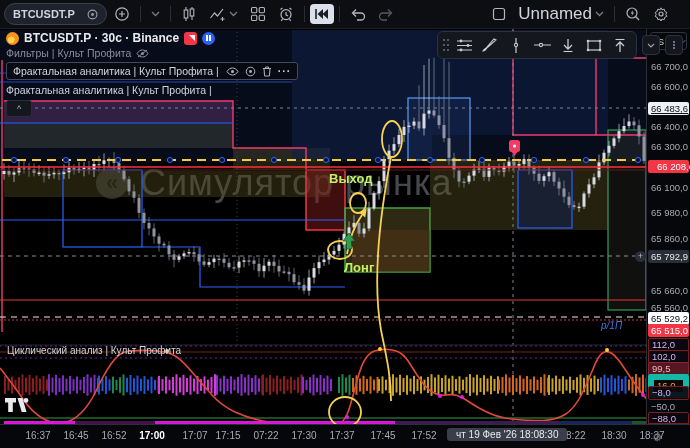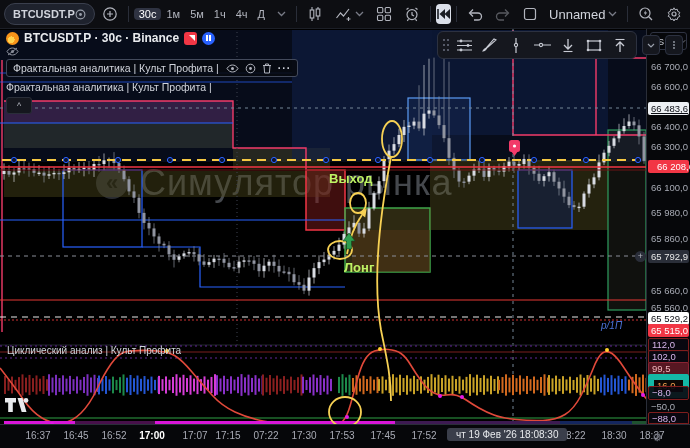--- a/index.html
+++ b/index.html
@@ -2,25 +2,25 @@
 <html><head>
 <meta charset="utf-8">
 <style>
   html,body{margin:0;padding:0;background:#000;}
   body{width:690px;height:448px;position:relative;overflow:hidden;
        font-family:"Liberation Sans",sans-serif;color:#d1d4dc;-webkit-font-smoothing:antialiased;}
   
   .topbar{position:absolute;top:0;left:0;right:0;height:28px;background:#0d0e12;
           border-bottom:1px solid #1c1f27;display:flex;align-items:center;padding:0 4px;gap:2px;z-index:40;}
   .tb{height:22px;display:flex;align-items:center;gap:3px;padding:0 5px;border-radius:4px;
-      font-size:13px;color:#d1d4dc;white-space:nowrap;}
+      font-size:17px;color:#d1d4dc;white-space:nowrap;}
   .tb svg{display:block}
   .sep{width:1px;height:16px;background:#2a2e39;margin:0 3px;flex:none}
   .symbol-pill{background:#1e222d;border:1px solid #3a3f4d;border-radius:11px;font-weight:700;
-               font-size:11px;height:20px;padding:0 8px;display:flex;align-items:center;gap:0;}
+               font-size:11px;height:20px;padding:0 8px;display:flex;align-items:center;gap:12px;}
   .tf{padding:0 5px;font-size:11px;color:#b2b5be}
   .tf.active{background:#2f3342;border-radius:4px;color:#fff}
   .replay-btn{background:#dbe0ea;border-radius:4px;width:24px;height:20px;display:flex;align-items:center;justify-content:center}
   .right-group{margin-left:auto;display:flex;align-items:center;gap:2px}
   .dim{opacity:.45}
   
   #chart-svg{position:absolute;top:0;left:0;z-index:5}
   .watermark{position:absolute;left:96px;top:162px;z-index:1;display:flex;align-items:center;gap:12px;pointer-events:none}
   .wm-circle{width:32px;height:32px;border-radius:50%;background:rgba(110,116,128,.38);
              display:flex;align-items:center;justify-content:center;color:#0c0d10;font-size:22px;font-weight:700;line-height:1}
@@ -86,28 +86,20 @@
         <circle cx="5.5" cy="5.5" r="1.4" fill="#9aa0ab"></circle>
       </svg>
   </div>
   <div class="tb">
     <svg width="16" height="16" viewBox="0 0 16 16">
         <circle cx="8" cy="8" r="6.2" fill="none" stroke="#b2b5be" stroke-width="1.2"></circle>
         <path d="M8 5v6M5 8h6" stroke="#b2b5be" stroke-width="1.2"></path>
       </svg>
   </div>
   <div class="sep"></div>
-  <div id="tf-group" style="display:flex;align-items:center">
-      <div class="tf active">30с</div>
-      <div class="tf">1м</div>
-      <div class="tf">5м</div>
-      <div class="tf">1ч</div>
-      <div class="tf">4ч</div>
-      <div class="tf">Д</div>
-    </div>
   <div class="tb">
     <svg width="9" height="6" viewBox="0 0 9 6">
         <path d="M1 1l3.5 3.5L8 1" fill="none" stroke="#787b86" stroke-width="1.3"></path>
       </svg>
   </div>
   <div class="sep"></div>
   <div class="tb">
     <svg width="16" height="16" viewBox="0 0 16 16">
         <path d="M5 1v3M5 12v3M11 1v2M11 10v4" stroke="#b2b5be" stroke-width="1.1"></path>
         <rect x="3.2" y="4" width="3.6" height="8" fill="none" stroke="#b2b5be" stroke-width="1.1"></rect>
@@ -740,20 +732,21 @@
   <div class="lg-row1">
     <span class="coin-ic"></span>
     <span>BTCUSDT.P · 30с · Binance</span>
     <span class="badge-red"></span>
     <span class="badge-blue">
         <i></i>
         <i></i>
       </span>
   </div>
   <div class="lg-row">
+    <span>Фильтры | Культ Профита</span>
     <svg width="13" height="9" viewBox="0 0 13 9">
         <path d="M1 4.5C2.5 2 4.5 1 6.5 1s4 1 5.5 3.5C10.5 7 8.5 8 6.5 8S2.5 7 1 4.5z" fill="none" stroke="#8b8f9b" stroke-width="1"></path>
         <circle cx="6.5" cy="4.5" r="1.5" fill="#8b8f9b"></circle>
         <path d="M2 8L11 1" stroke="#8b8f9b" stroke-width="1"></path>
       </svg>
   </div>
   <div class="lg-row sel">
     <span>Фрактальная аналитика | Культ Профита |</span>
     <span class="lg-icons">
       <svg width="13" height="9" viewBox="0 0 13 9">
@@ -900,21 +893,21 @@
 <div class="timebar">
   <div id="time-labels">
       <div class="tl" style="left: 38px;">16:37</div>
       <div class="tl" style="left: 76px;">16:45</div>
       <div class="tl" style="left: 114px;">16:52</div>
       <div class="tl bold" style="left: 152px;">17:00</div>
       <div class="tl" style="left: 195px;">17:07</div>
       <div class="tl" style="left: 228px;">17:15</div>
       <div class="tl" style="left: 266px;">07:22</div>
       <div class="tl" style="left: 304px;">17:30</div>
-      <div class="tl" style="left: 342px;">17:53</div>
+      <div class="tl" style="left: 342px;">17:37</div>
       <div class="tl" style="left: 383px;">17:45</div>
       <div class="tl" style="left: 424px;">17:52</div>
       <div class="tl" style="left: 573px;">18:22</div>
       <div class="tl" style="left: 614px;">18:30</div>
       <div class="tl" style="left: 652px;">18:37</div>
     </div>
   <div class="time-tooltip">чт 19 Фев '26  18:08:30</div>
   <div class="axis-gear">⚙</div>
 </div>
 

